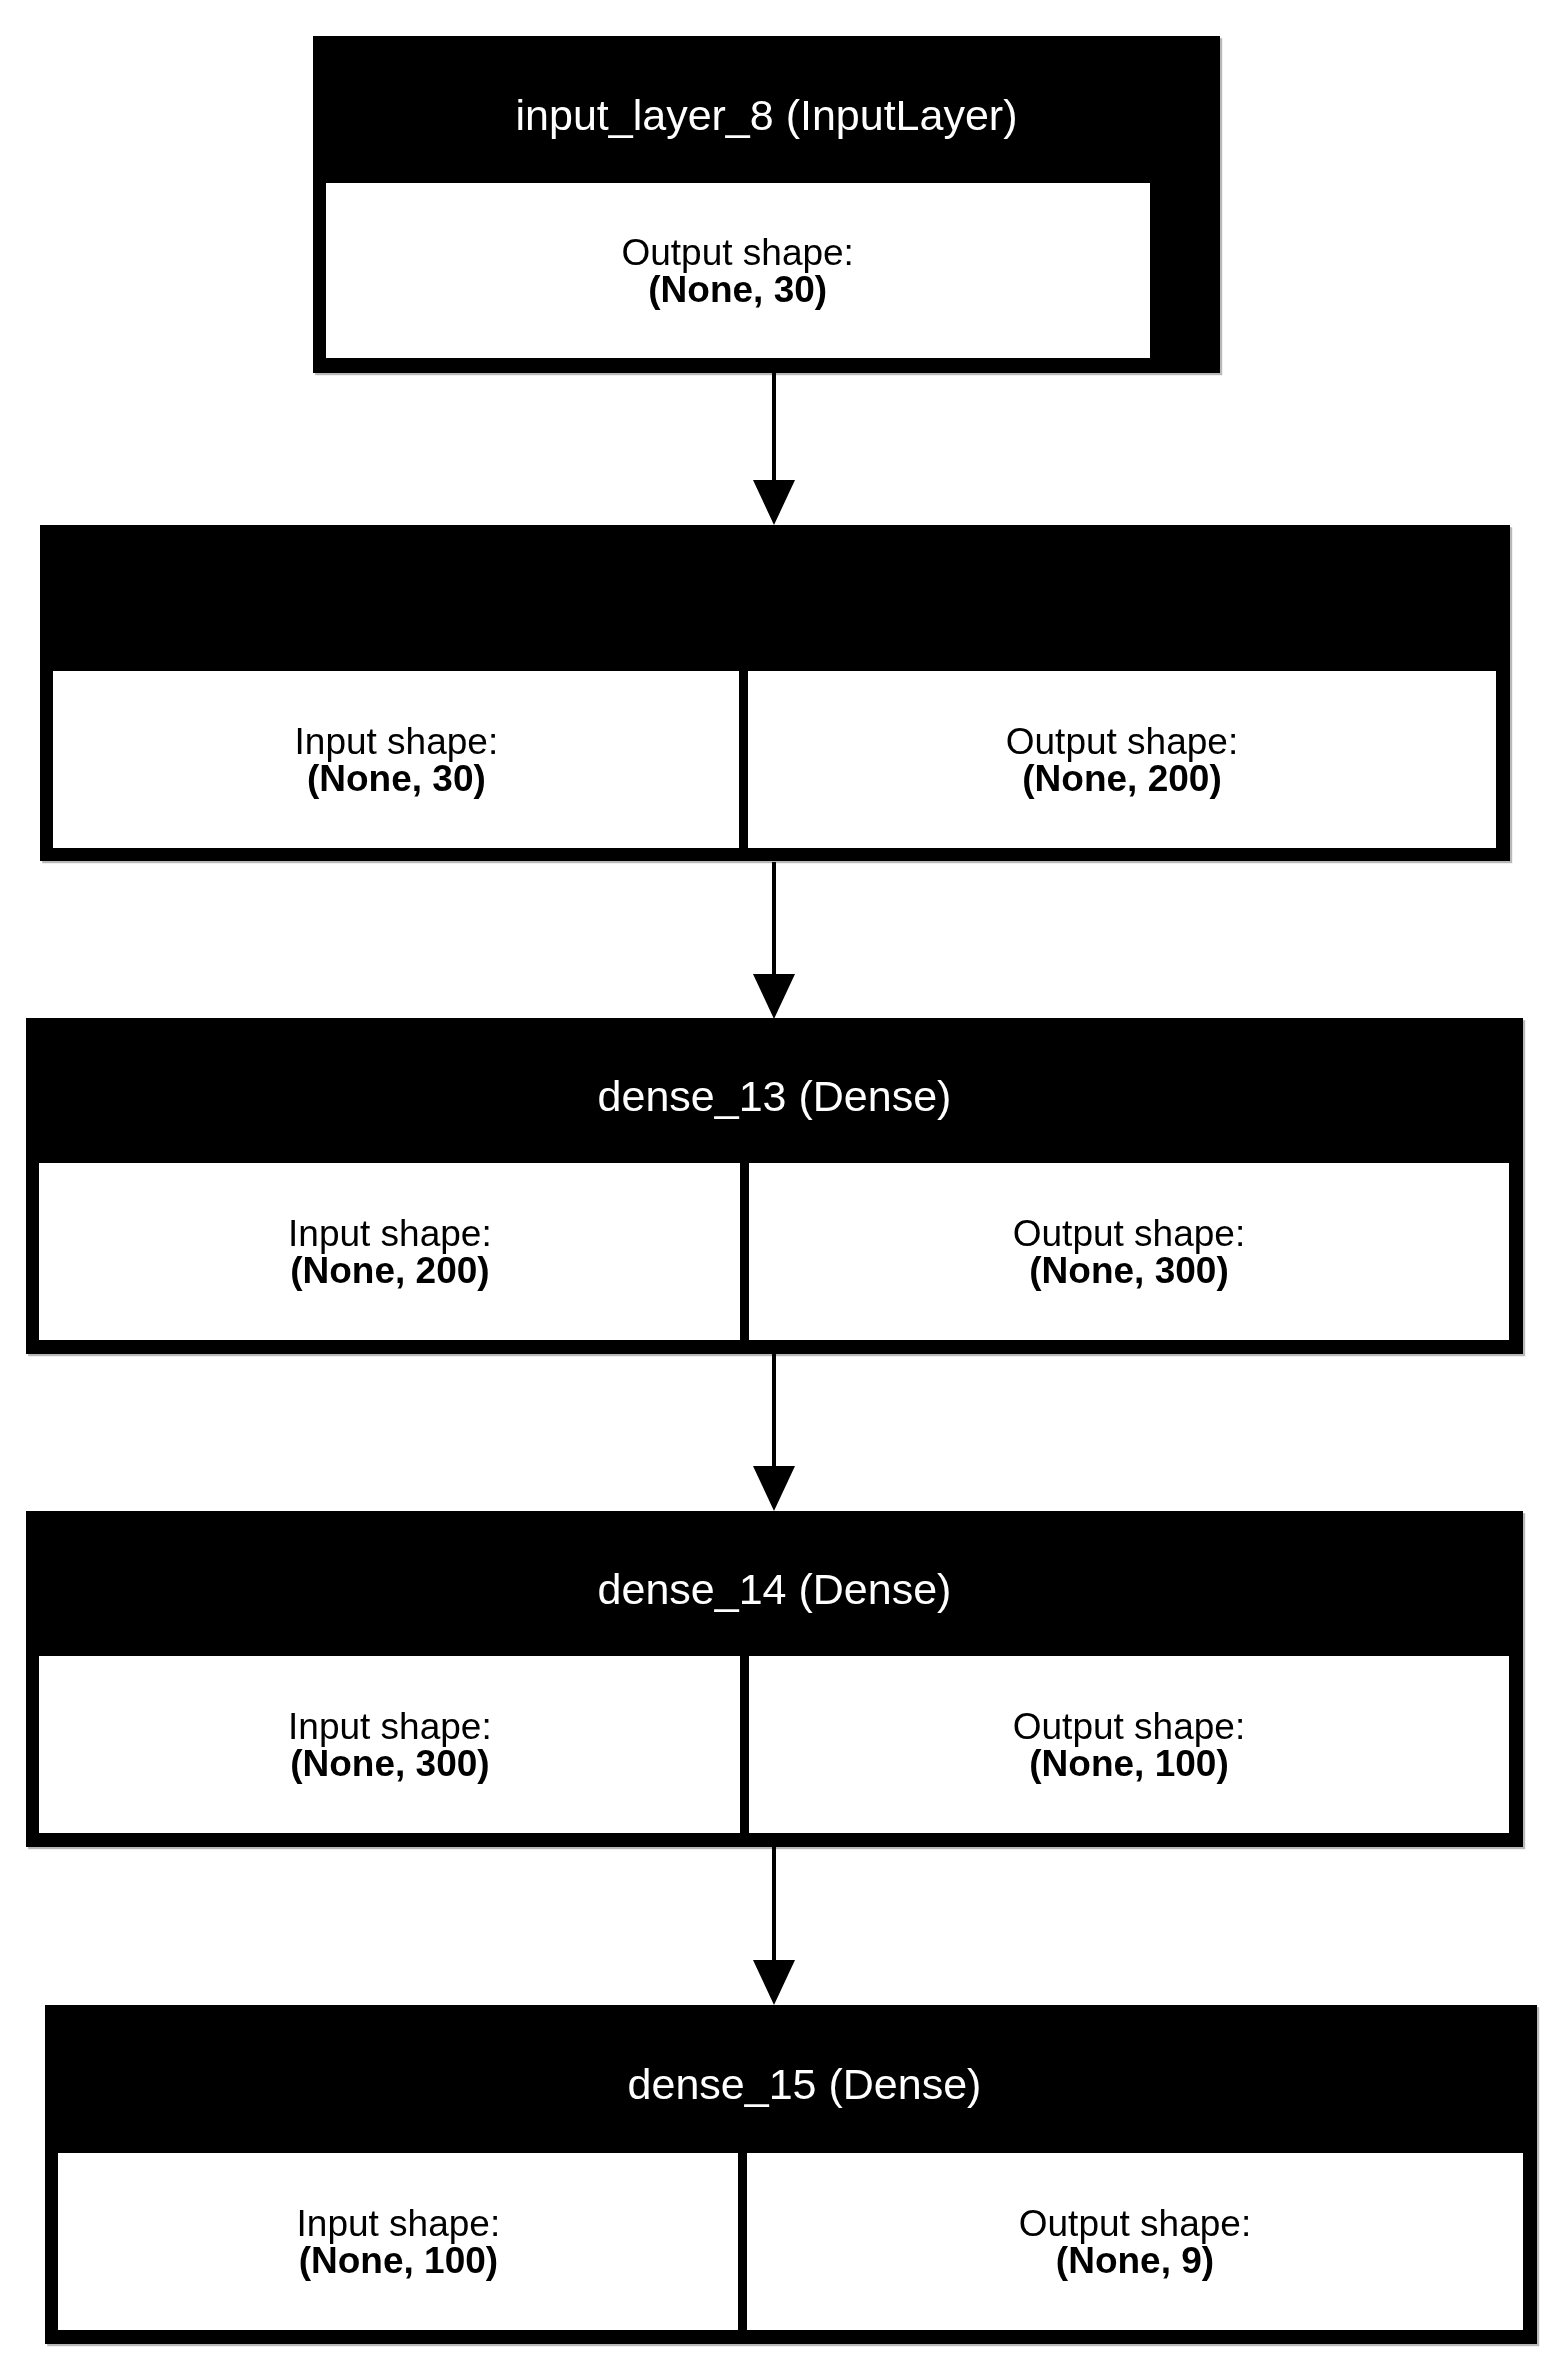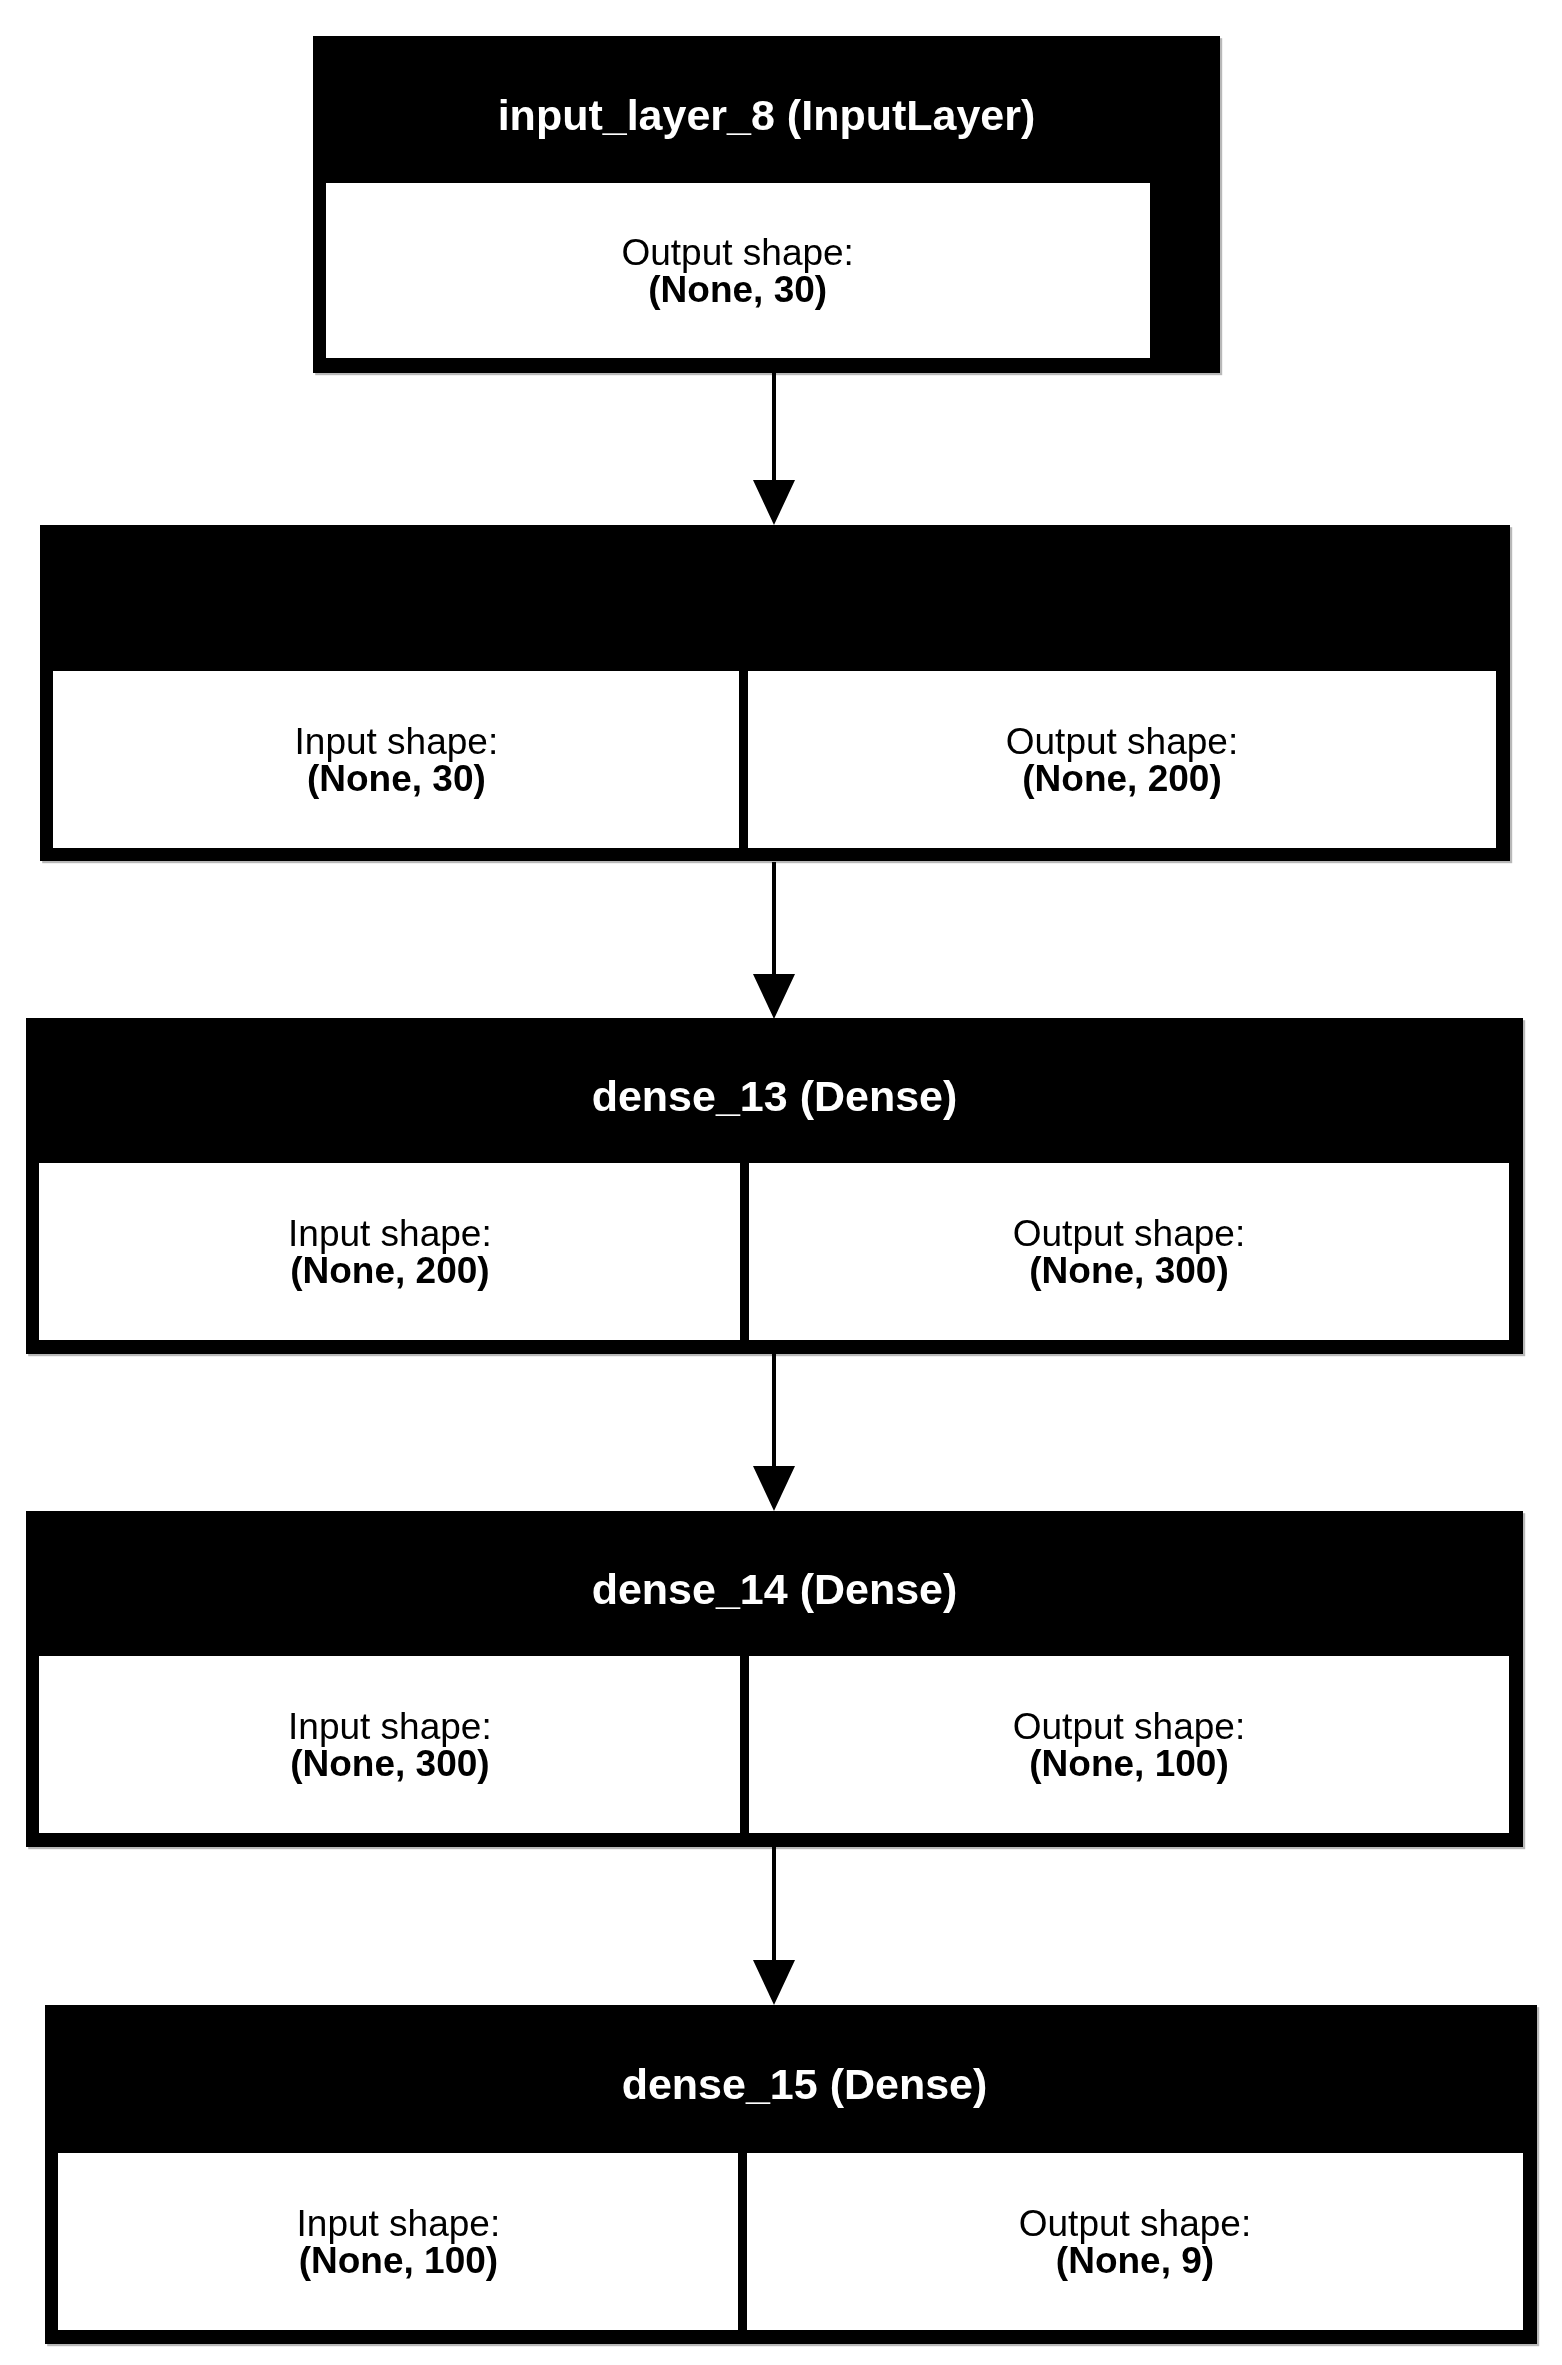--- a/index.html
+++ b/index.html
@@ -30,25 +30,25 @@
     position: absolute;
     left: 0;
     right: 0;
     text-align: center;
     color: #ffffff;
     white-space: nowrap;
     font-size: 43px;
     line-height: 1;
   }
   .block-title .nm {
-    font-weight: 700;
+    font-weight: 400;
     text-align: right;
   }
   .block-title .ty {
-    font-weight: 700;
+    font-weight: 400;
   }
 
   
   .shape-row {
     position: absolute;
     display: flex;
     box-sizing: border-box;
   }
   .shape-cell {
     background: #ffffff;

